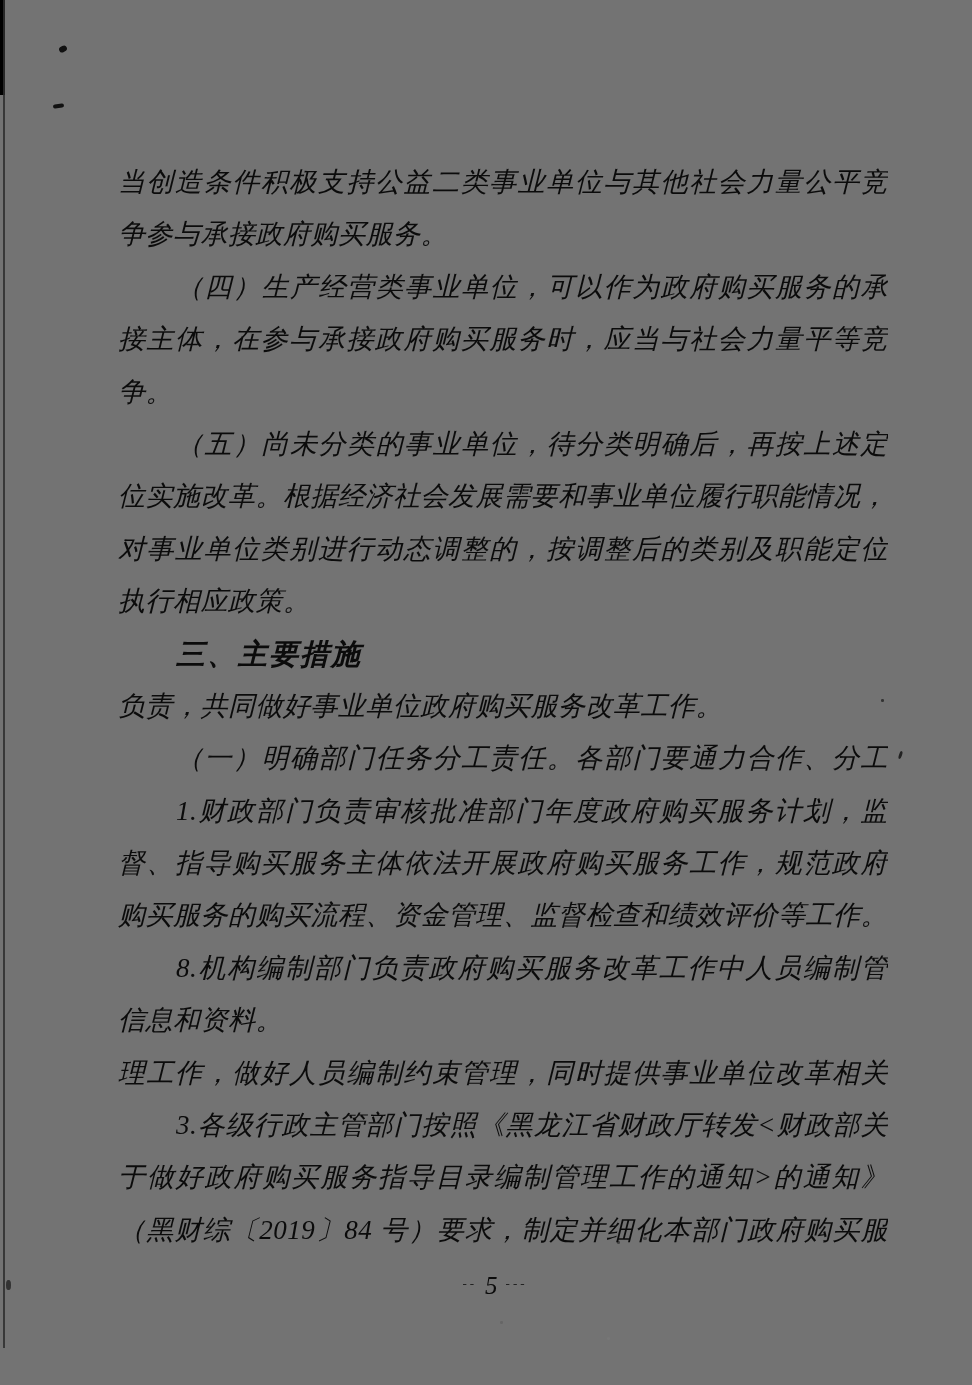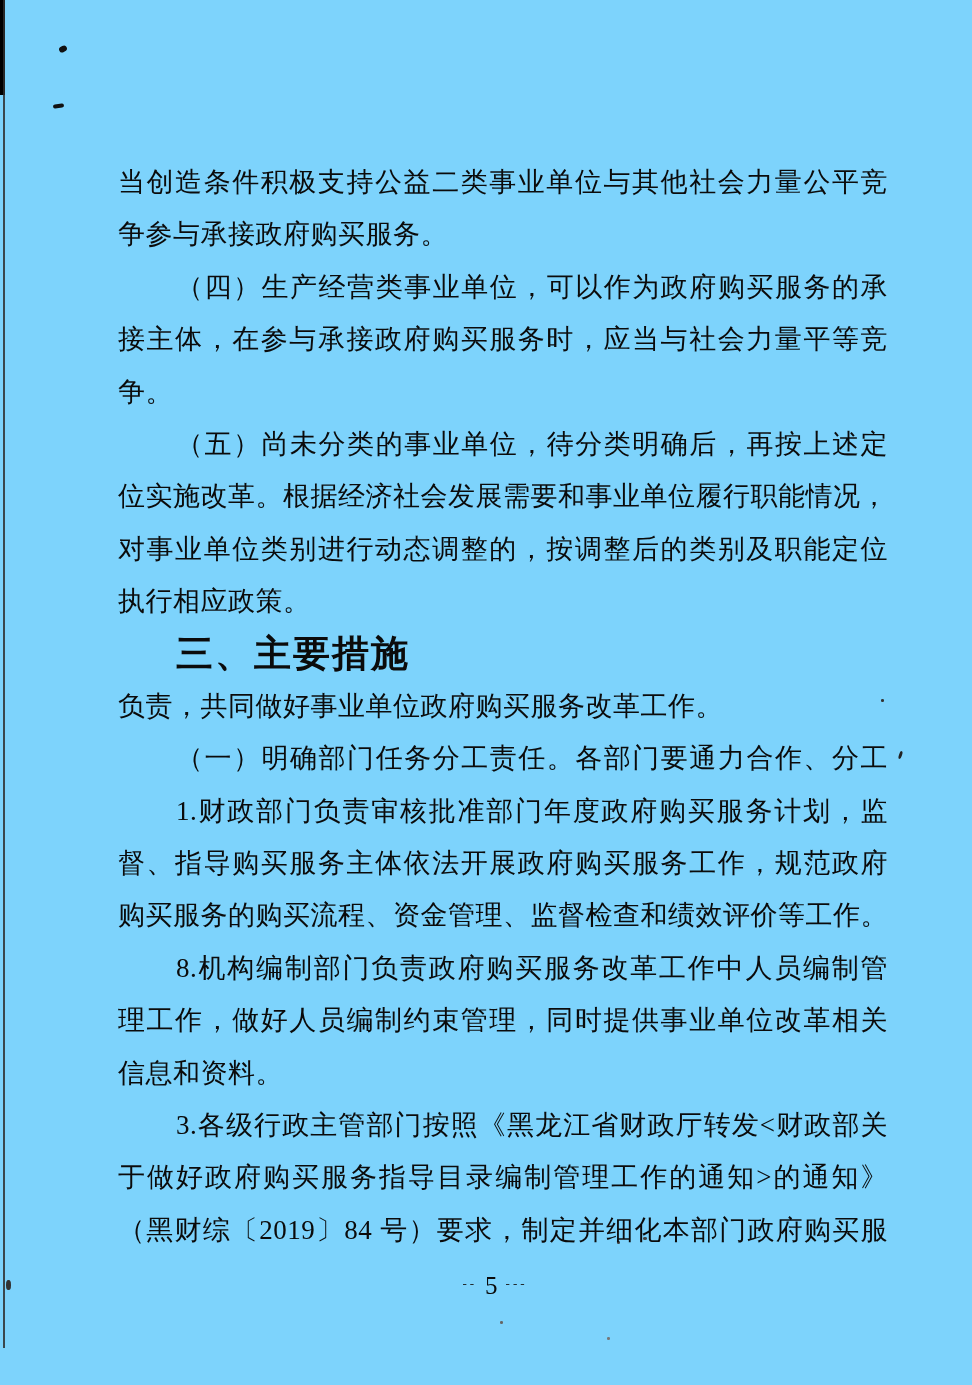--- a/index.html
+++ b/index.html
@@ -4,24 +4,25 @@
 <style>
   html, body {
     margin: 0;
     padding: 0;
     background: #ffffff;
   }
   .page {
     position: relative;
     width: 972px;
     height: 1385px;
-    background: #7dd3fc;
+    background: #737373;
     overflow: hidden;
     font-family: "Liberation Serif", serif;
     color: #0b0b0b;
+    font-style: italic;
   }
   .text-column {
     position: absolute;
     left: 118px;
     top: 156px;
     width: 770px;
     font-size: 27px;
     line-height: 52.4px;
   }
   .ln {
@@ -33,21 +34,21 @@
   .ln.fill {
     text-align: justify;
     text-align-last: justify;
   }
   .ln.indent {
     padding-left: 58px;
   }
   .ln.heading {
     font-family: "Liberation Sans", sans-serif;
     font-weight: 700;
-    font-size: 37px;
+    font-size: 29px;
     letter-spacing: 2px;
   }
   
   .footer {
     position: absolute;
     left: 0;
     top: 1272px;
     width: 100%;
     text-align: center;
     transform: translateX(9px);
@@ -125,22 +126,22 @@
     <div class="ln fill">位实施改革。根据经济社会发展需要和事业单位履行职能情况，</div>
     <div class="ln fill">对事业单位类别进行动态调整的，按调整后的类别及职能定位</div>
     <div class="ln">执行相应政策。</div>
     <div class="ln indent heading">三、主要措施</div>
     <div class="ln">负责，共同做好事业单位政府购买服务改革工作。</div>
     <div class="ln indent fill">（一）明确部门任务分工责任。各部门要通力合作、分工</div>
     <div class="ln indent fill">1.财政部门负责审核批准部门年度政府购买服务计划，监</div>
     <div class="ln fill">督、指导购买服务主体依法开展政府购买服务工作，规范政府</div>
     <div class="ln fill">购买服务的购买流程、资金管理、监督检查和绩效评价等工作。</div>
     <div class="ln indent fill">8.机构编制部门负责政府购买服务改革工作中人员编制管</div>
+    <div class="ln">信息和资料。</div>
     <div class="ln fill">理工作，做好人员编制约束管理，同时提供事业单位改革相关</div>
-    <div class="ln">信息和资料。</div>
     <div class="ln indent fill">3.各级行政主管部门按照《黑龙江省财政厅转发&lt;财政部关</div>
     <div class="ln fill">于做好政府购买服务指导目录编制管理工作的通知&gt;的通知》</div>
     <div class="ln fill">（黑财综〔2019〕84 号）要求，制定并细化本部门政府购买服</div>
   </div>
 
   <div class="footer">
     <span class="dashes">--</span>
     <span class="num">5</span>
     <span class="dashes">---</span>
   </div>

